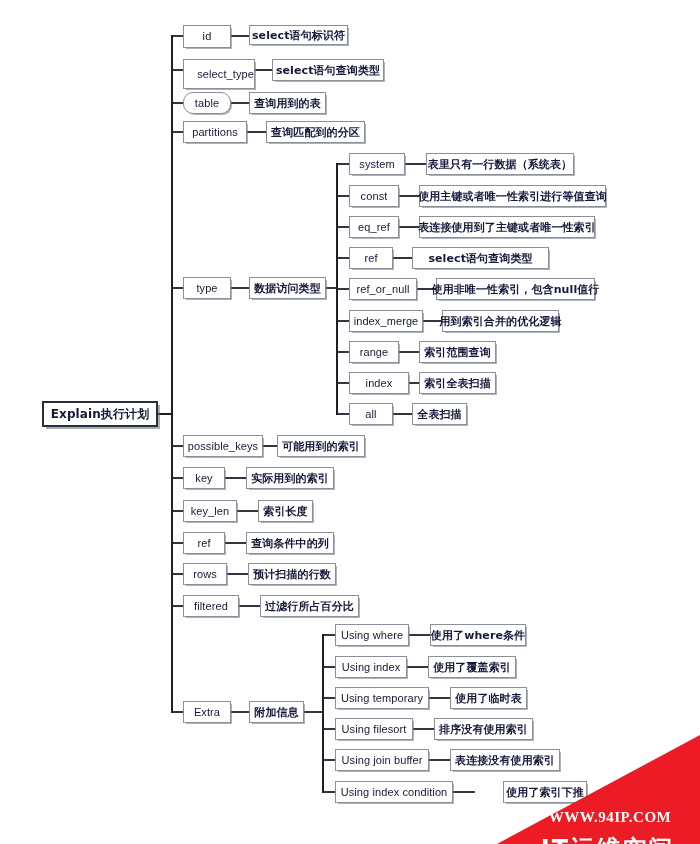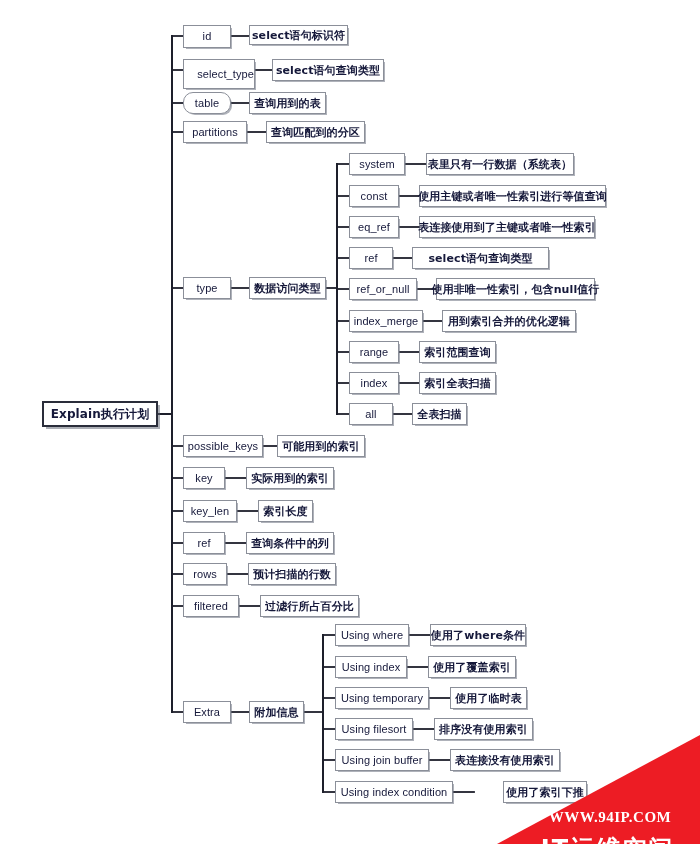--- a/index.html
+++ b/index.html
@@ -259,30 +259,30 @@
       </div>
       <div class="node" style="left: 349px; top: 278px; width: 68px; height: 22px;">
         <span>ref_or_null</span>
       </div>
       <div class="node cjk" style="left: 436px; top: 278px; width: 159px; height: 22px;">
         <span>使用非唯一性索引，包含null值行</span>
       </div>
       <div class="node" style="left: 349px; top: 310px; width: 74px; height: 22px;">
         <span>index_merge</span>
       </div>
-      <div class="node cjk" style="left: 442px; top: 310px; width: 134px; height: 22px;">
+      <div class="node cjk" style="left: 442px; top: 310px; width: 117px; height: 22px;">
         <span>用到索引合并的优化逻辑</span>
       </div>
       <div class="node" style="left: 349px; top: 341px; width: 50px; height: 22px;">
         <span>range</span>
       </div>
       <div class="node cjk" style="left: 419px; top: 341px; width: 77px; height: 22px;">
         <span>索引范围查询</span>
       </div>
-      <div class="node" style="left: 349px; top: 372px; width: 50px; height: 22px;">
+      <div class="node" style="left: 349px; top: 372px; width: 60px; height: 22px;">
         <span>index</span>
       </div>
       <div class="node cjk" style="left: 419px; top: 372px; width: 77px; height: 22px;">
         <span>索引全表扫描</span>
       </div>
       <div class="node" style="left: 349px; top: 403px; width: 44px; height: 22px;">
         <span>all</span>
       </div>
       <div class="node cjk" style="left: 412px; top: 403px; width: 55px; height: 22px;">
         <span>全表扫描</span>

